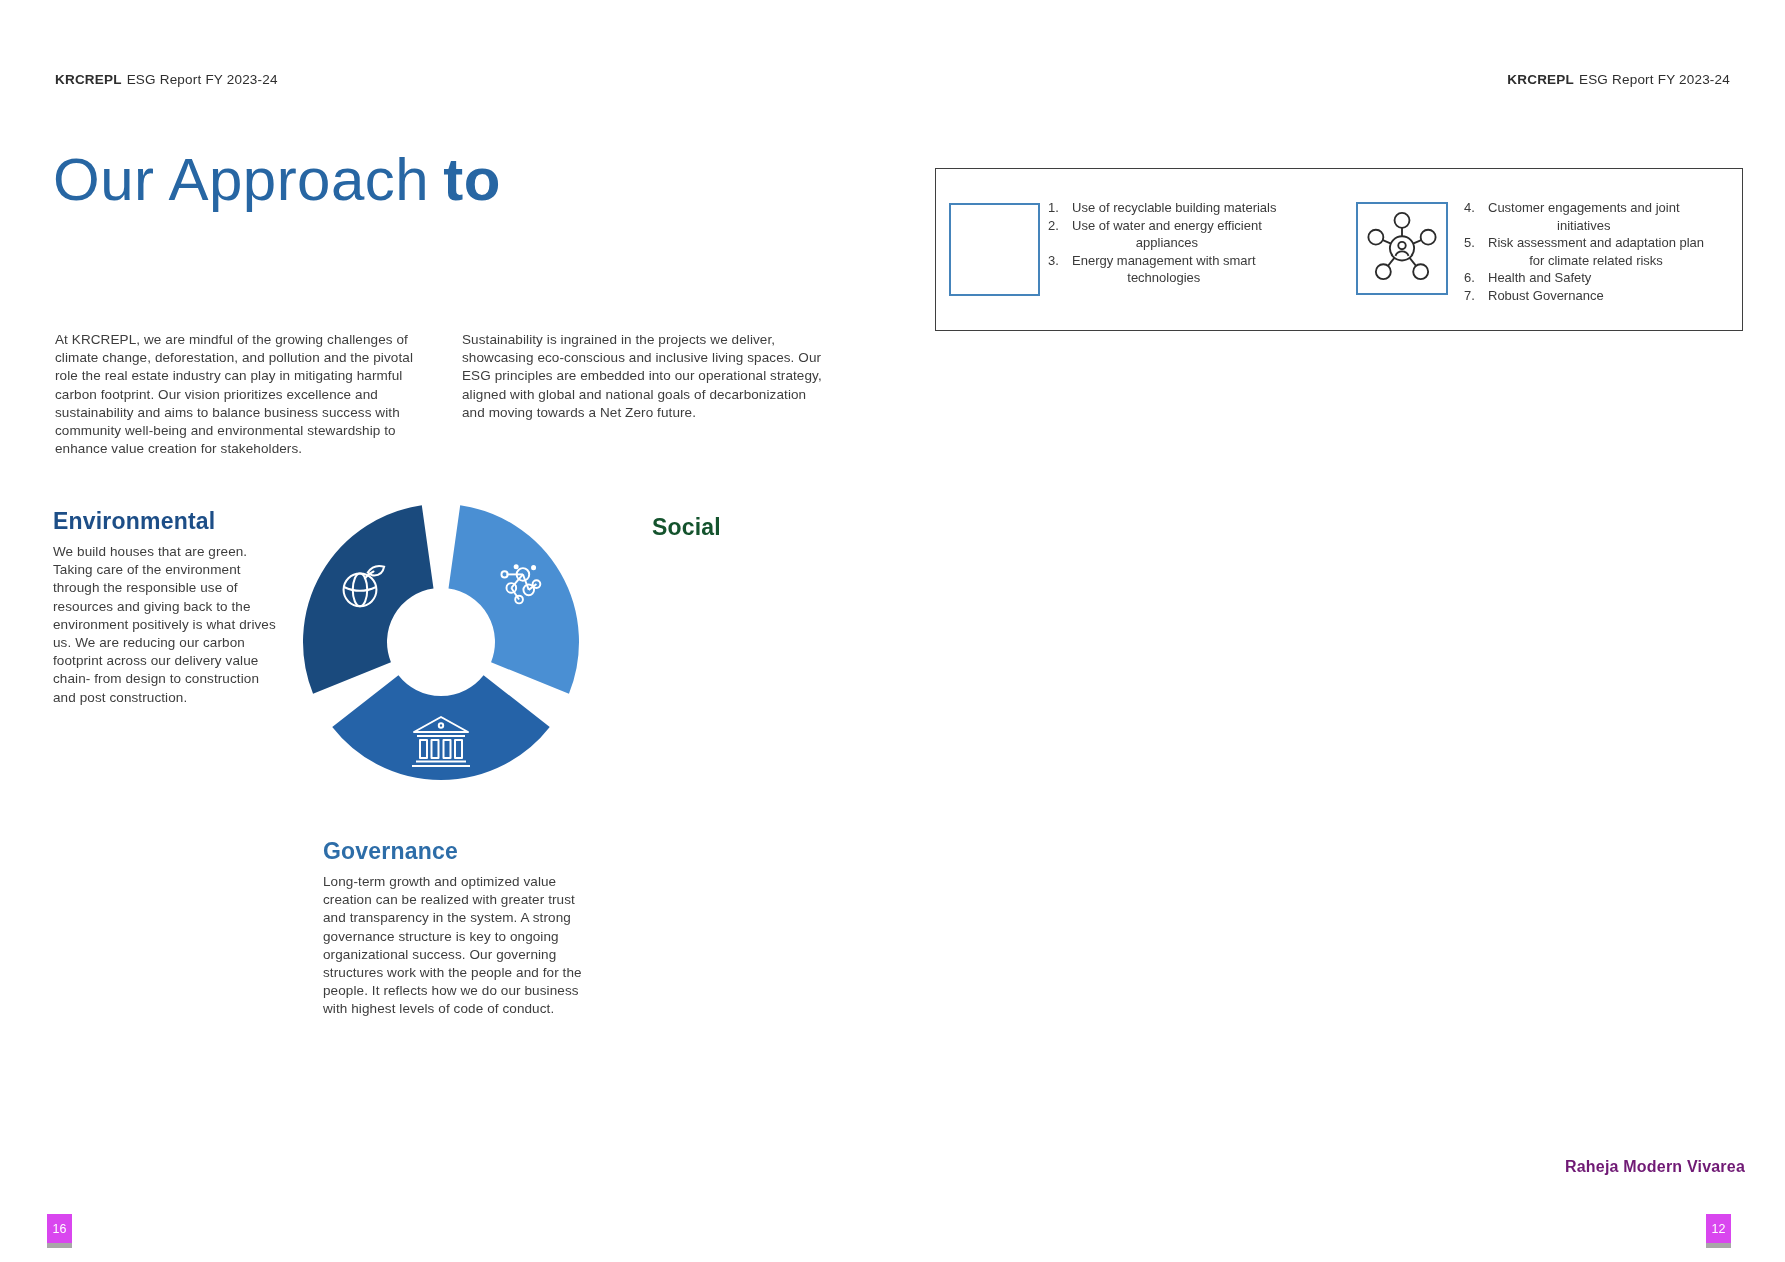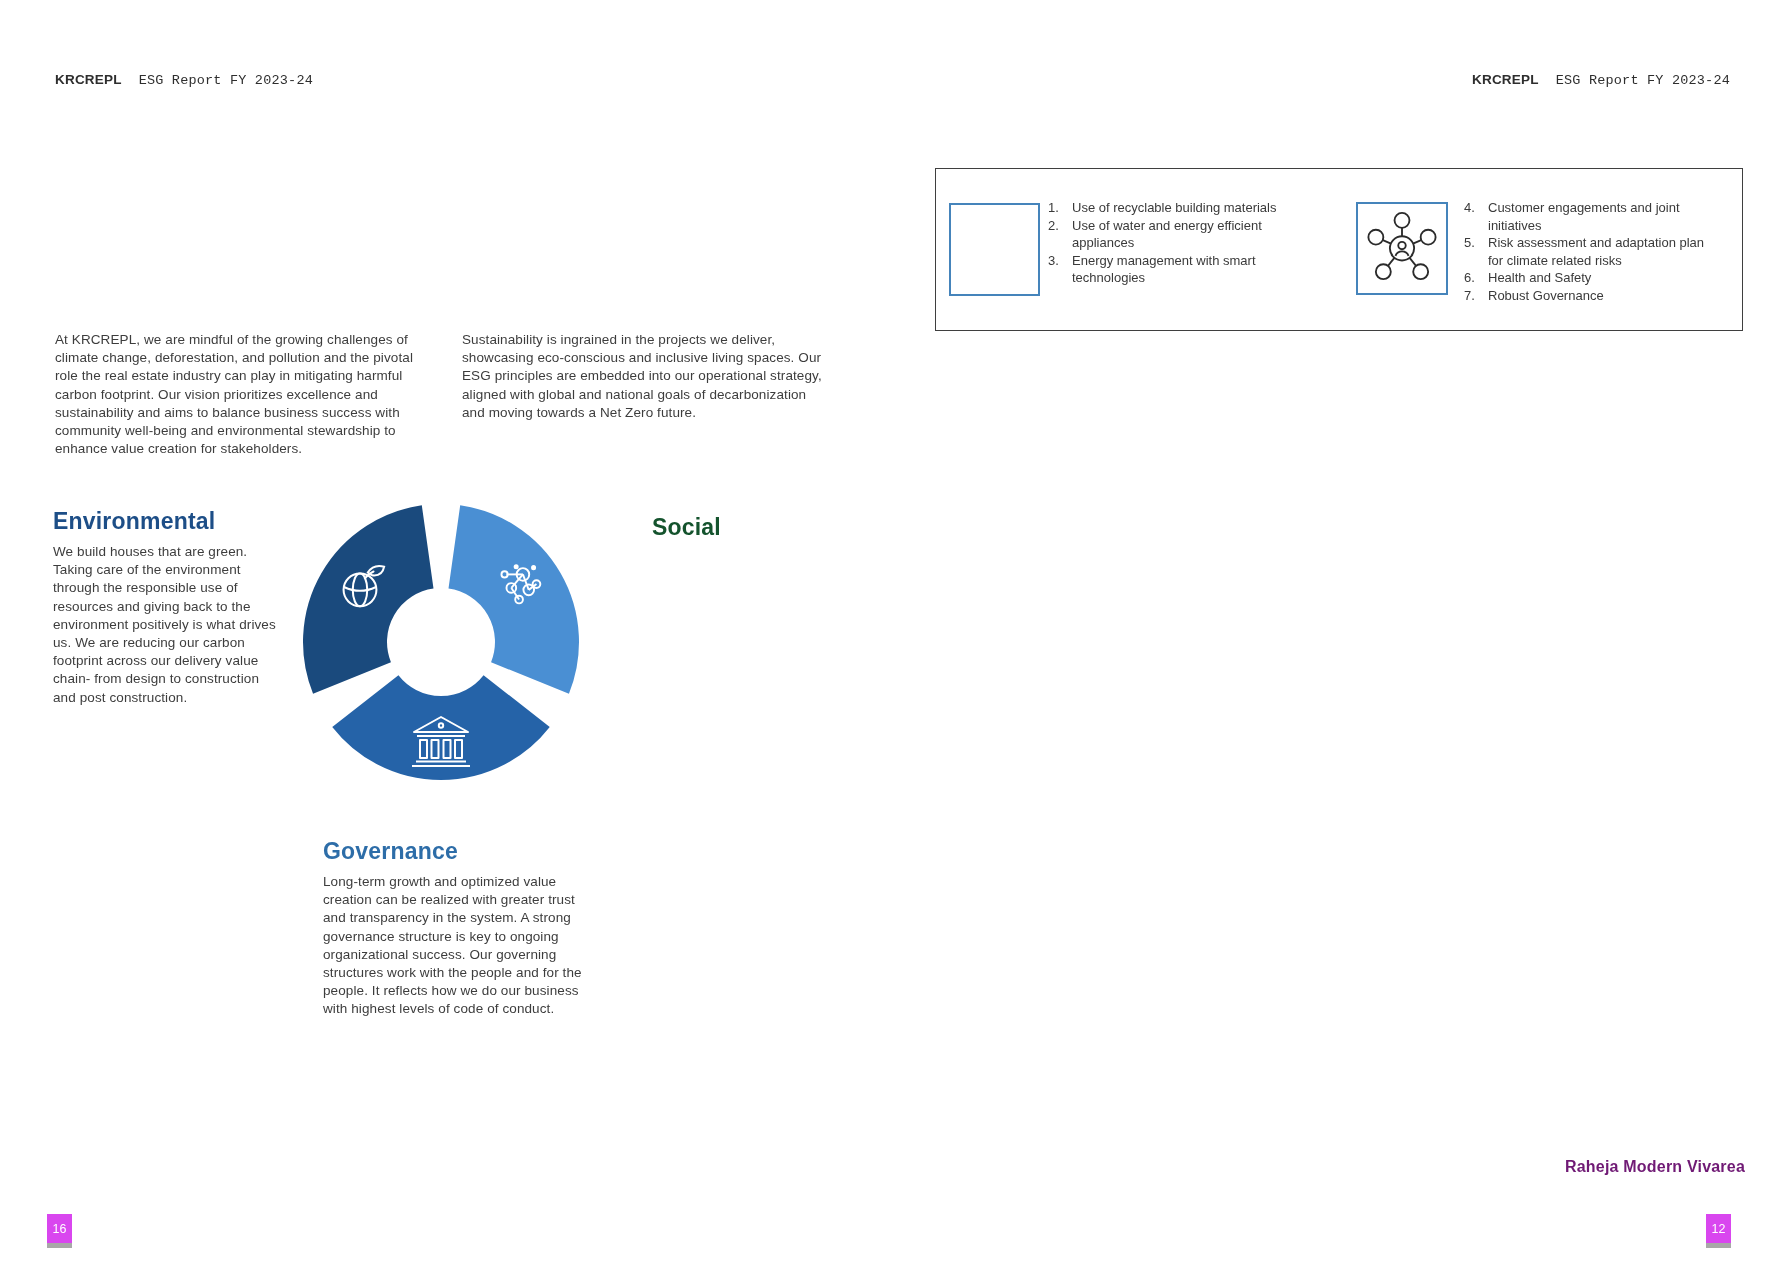--- a/index.html
+++ b/index.html
@@ -4,21 +4,21 @@
 <style>
   html,body{margin:0;padding:0;background:#e8e8e8;}
   .canvas{
     position:relative;width:1785px;height:1262px;background:#ffffff;
     font-family:"Liberation Sans", sans-serif;color:#3d3d3d;overflow:hidden;
   }
   .abs{position:absolute;}
   
   .hdr{top:72px;font-size:13.5px;line-height:15px;color:#2e2e2e;letter-spacing:.2px;}
   .hdr .brand{font-weight:700;margin-top:9px;}
-  .hdr .rest{margin-left:17px;font-weight:400;font-family:Liberation Mono, monospace;}
+  .hdr .rest{margin-left:5px;font-weight:400;}
   .hdr-left{left:55px;}
   .hdr-right{right:55px;text-align:right;}
   
   .title{left:53px;top:148px;font-size:60px;line-height:64px;color:#2766a3;letter-spacing:.5px;}
   .title .light{font-weight:300;}
   .title .bold{font-weight:700;}
   .title .bold.inline{margin-left:14px;}
   
   .body-text{font-size:13.5px;line-height:18.2px;color:#3d3d3d;white-space:pre-line;letter-spacing:.1px;}
   .intro-1{left:55px;top:331px;width:430px;}
@@ -37,21 +37,21 @@
   
   .esg-box{left:935px;top:168px;width:806px;height:161px;border:1.5px solid #3f3f3f;background:#fff;}
   .icon-frame{position:absolute;background:#fff;border:2px solid #4584bb;}
   .sq1{left:13px;top:34px;width:87px;height:89px;}
   .sq2{left:420px;top:33px;width:88px;height:89px;}
   .esg-list{position:absolute;top:30px;font-size:13px;line-height:17.6px;color:#3a3a3a;}
   .list1{left:112px;width:270px;}
   .list2{left:528px;width:275px;}
   .li{display:flex;}
   .li .num{width:24px;flex-shrink:0;}
-  .li .txt{white-space:pre-line;}
+  .li .txt{white-space:pre-line;text-align:center;}
   
   .raheja{left:1565px;top:1158px;font-size:16px;font-weight:700;color:#701a75;letter-spacing:.2px;}
   .badge{width:25px;height:29px;background:#d946ef;color:#ffffff;font-size:12.5px;
          display:flex;align-items:center;justify-content:center;}
   .badge-shadow{width:25px;height:5px;background:#a8a8a8;}
   .badge-left{left:47px;top:1214px;}
   .badge-right{left:1706px;top:1214px;}
 </style>
 </head>
 <body>
@@ -59,20 +59,21 @@
 <div class="canvas">
 
   <div class="abs hdr hdr-left">
     <span class="brand">KRCREPL</span><span class="rest">ESG Report FY 2023-24</span>
   </div>
   <div class="abs hdr hdr-right">
     <span class="brand">KRCREPL</span><span class="rest">ESG Report FY 2023-24</span>
   </div>
 
   <div class="abs title">
+    <div><span class="light">Our Approach</span><span class="bold inline">to</span></div>
   </div>
 
   <div class="abs body-text intro-1">At KRCREPL, we are mindful of the growing challenges of
 climate change, deforestation, and pollution and the pivotal
 role the real estate industry can play in mitigating harmful
 carbon footprint. Our vision prioritizes excellence and
 sustainability and aims to balance business success with
 community well-being and environmental stewardship to
 enhance value creation for stakeholders.</div>
   <div class="abs body-text intro-2">Sustainability is ingrained in the projects we deliver,

